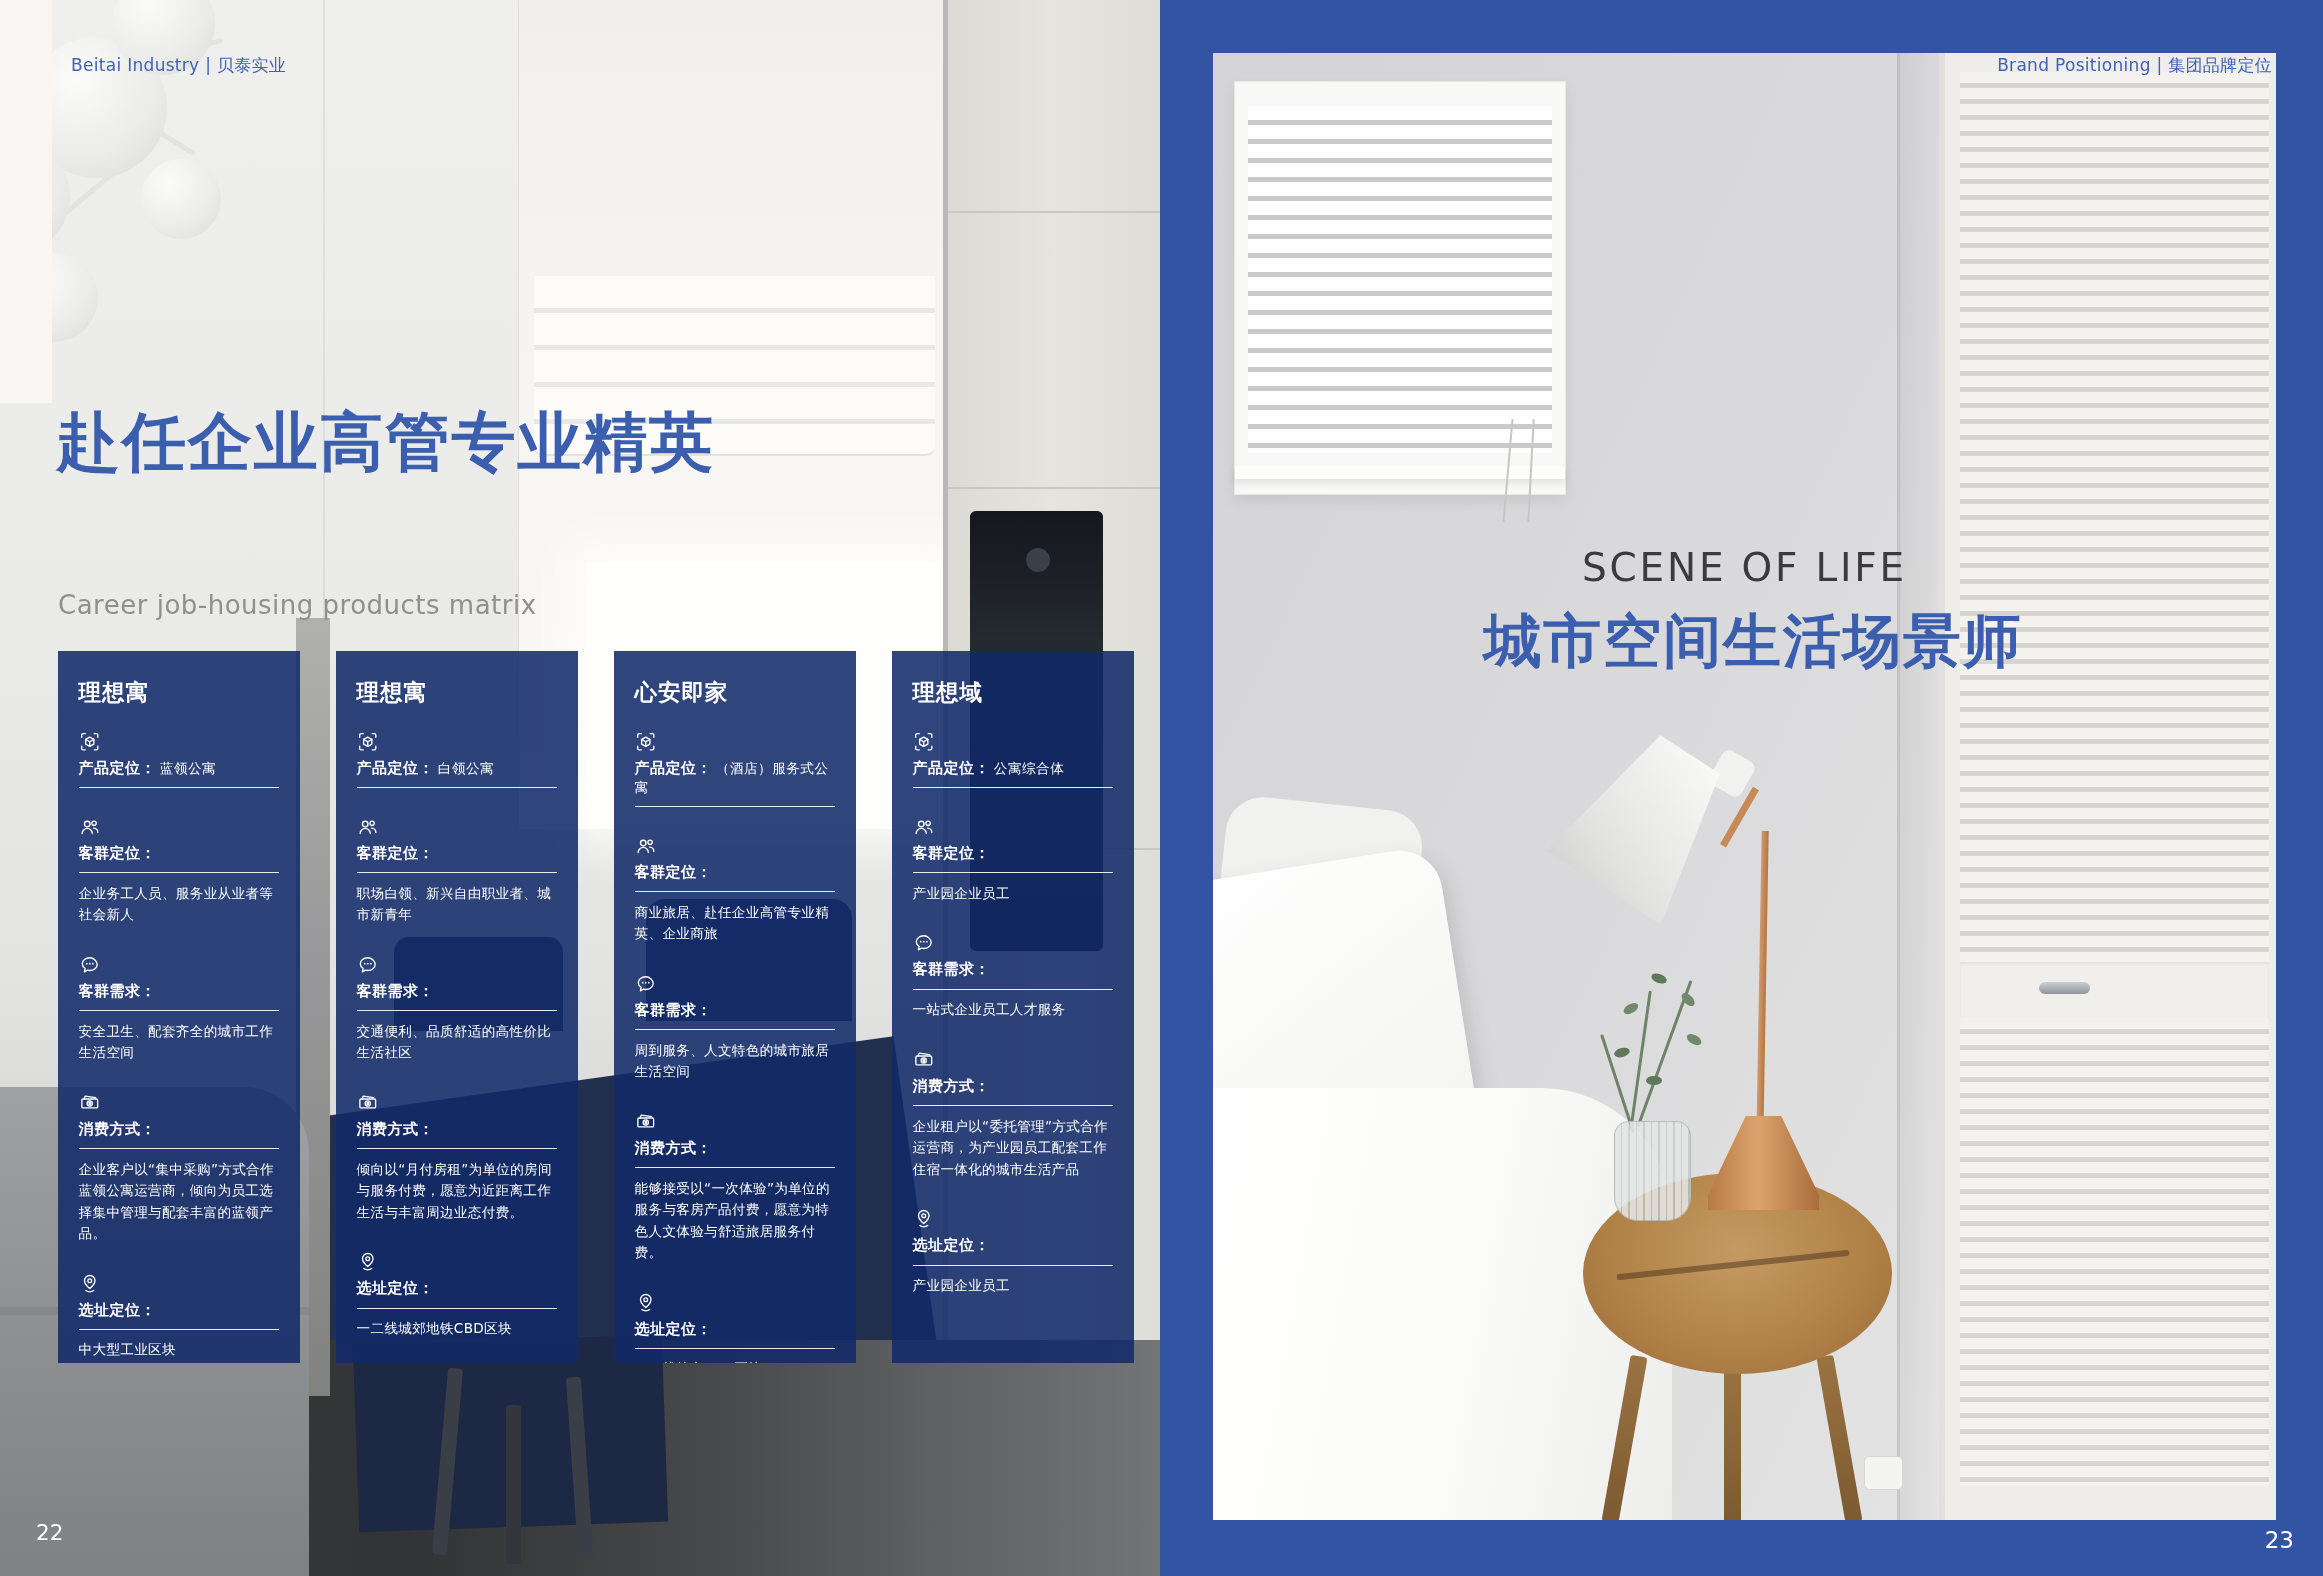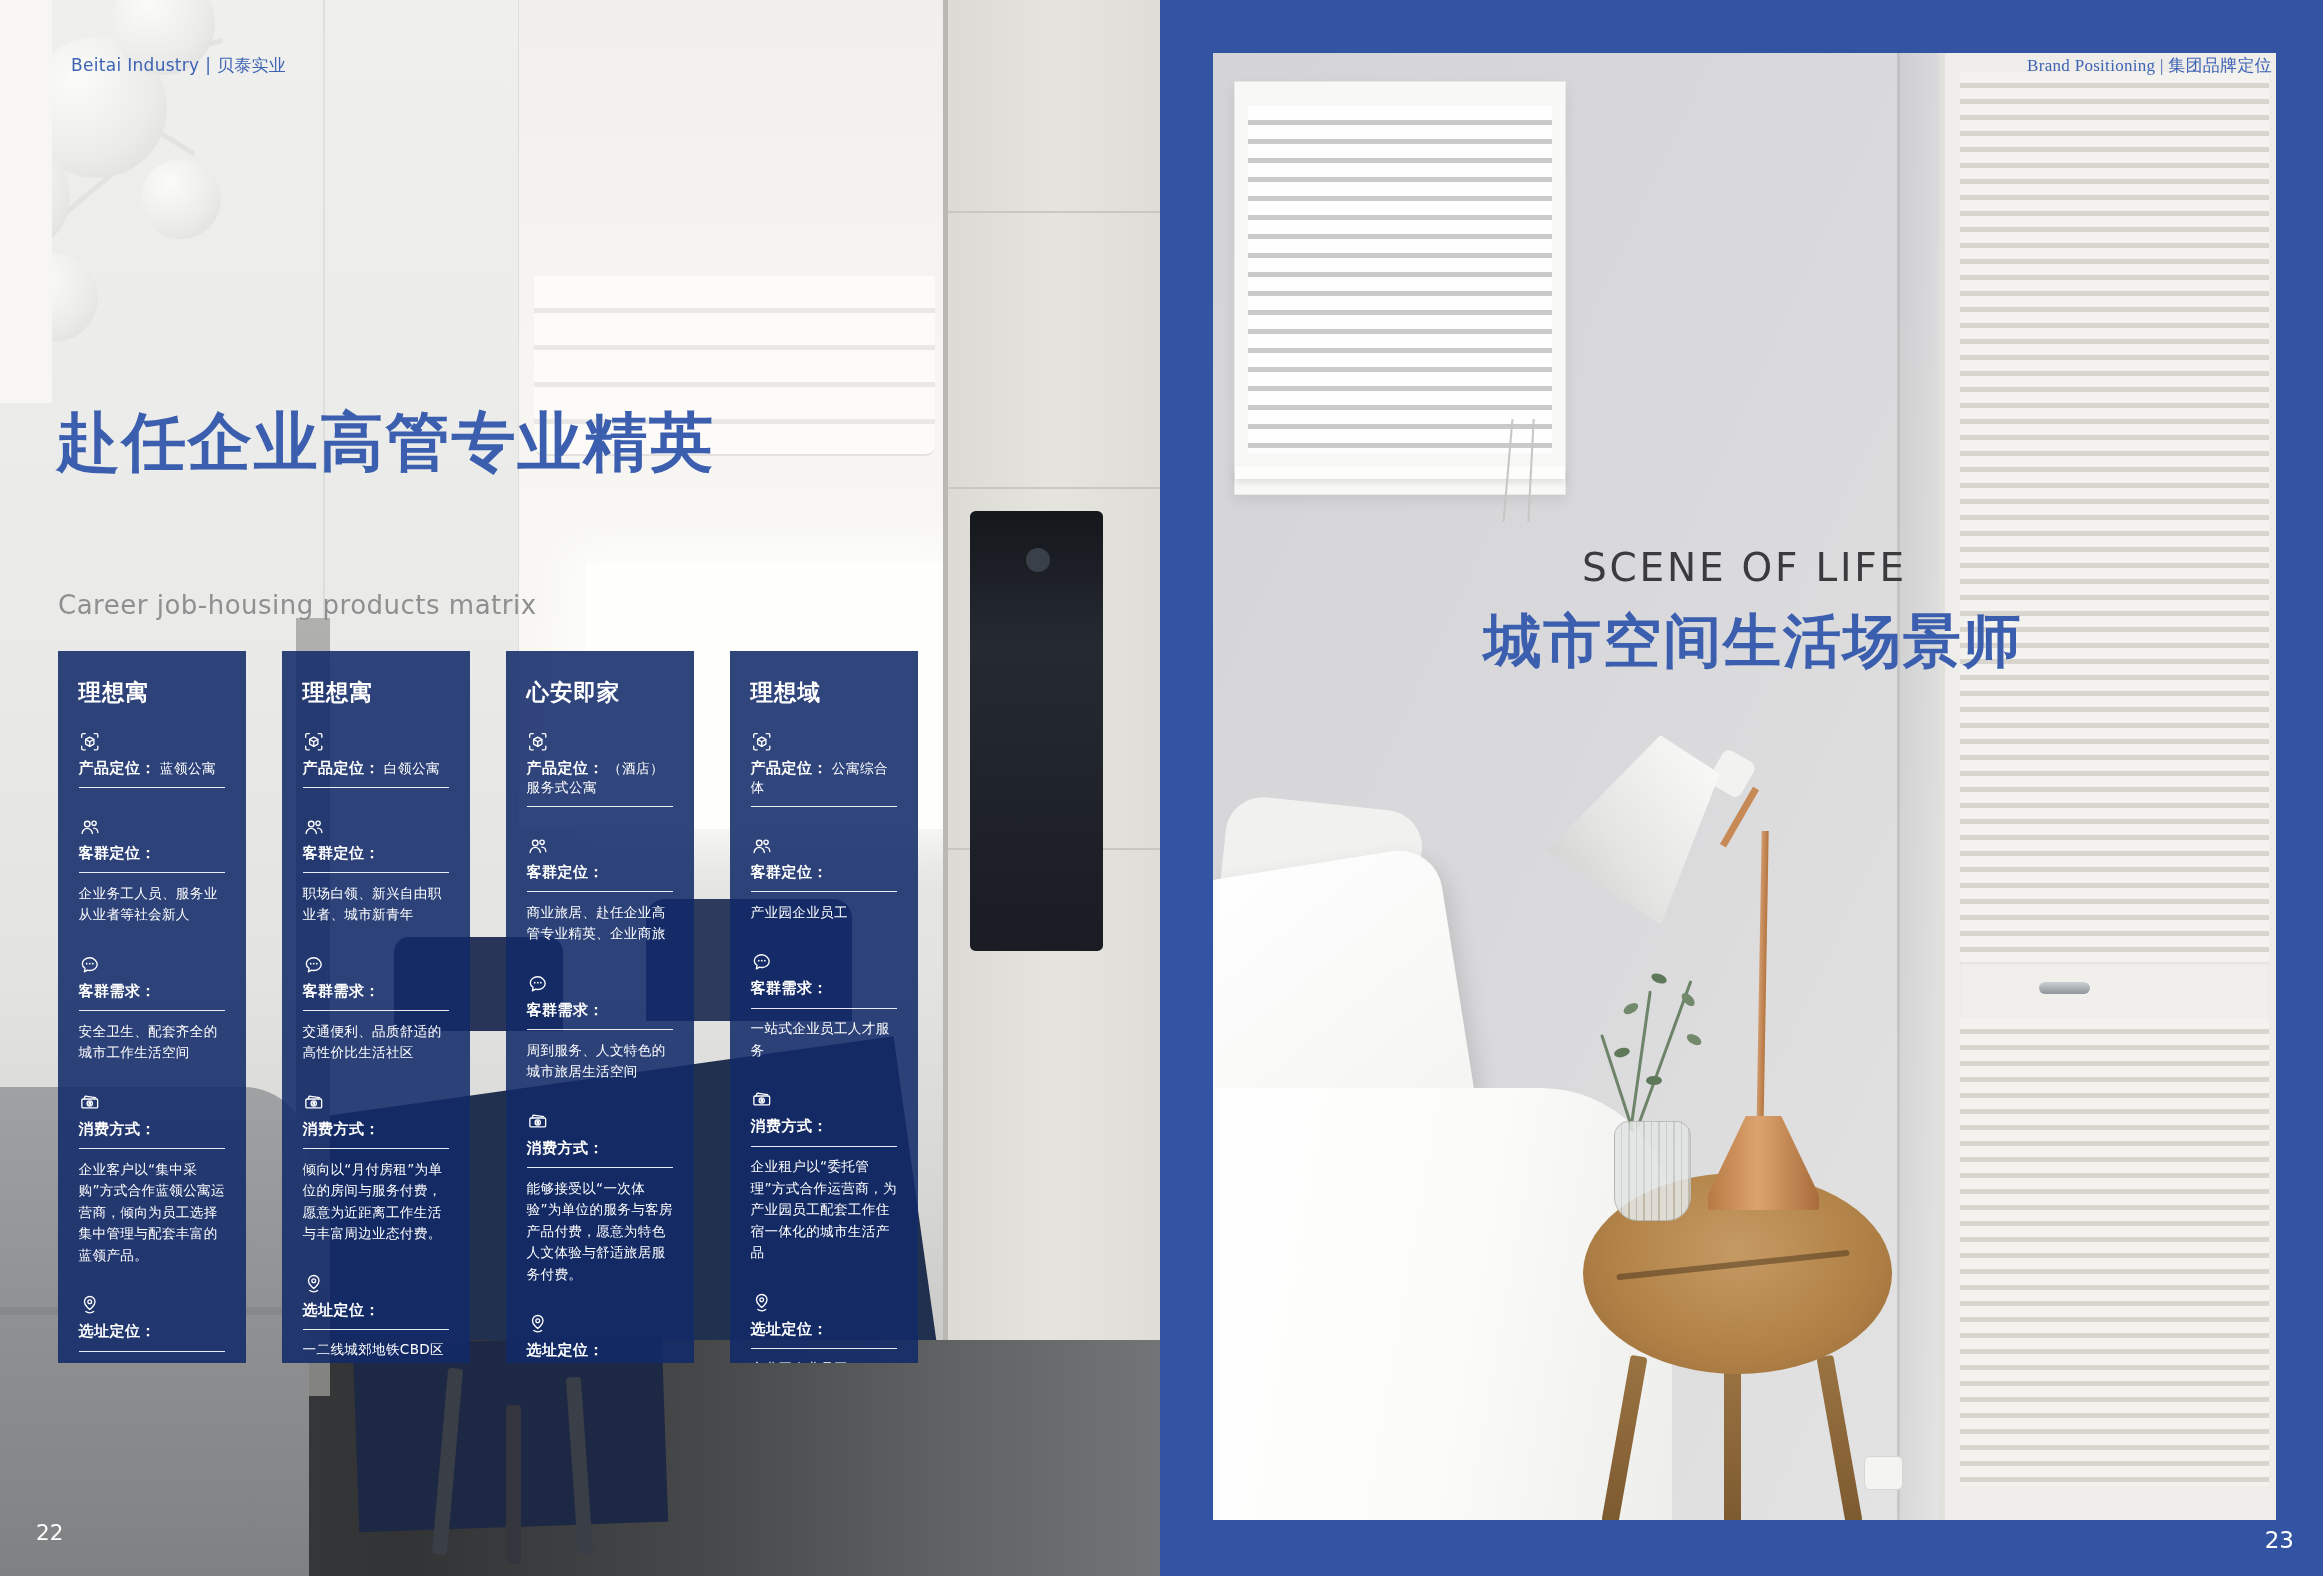--- a/index.html
+++ b/index.html
@@ -41,21 +41,21 @@
     background:linear-gradient(180deg,#a0a1a3,#909193 45%,#7f8082);}
   .pl-couch-line{left:-28px;top:1307px;width:337px;height:7.5px;background:#87888a;}
 
   .pl-header{left:71px;top:54px;font-size:17px;font-weight:500;color:#3e63b5;letter-spacing:0.3px;z-index:8;}
   .pl-title{left:56px;top:401px;z-index:8;font-size:64px;line-height:82px;font-weight:700;color:#3b5fae;letter-spacing:1.9px;}
   .pl-subtitle{left:58px;top:590px;z-index:8;font-size:26px;color:#8f8f8f;letter-spacing:0.5px;}
   .pl-pageno{left:36px;top:1520px;z-index:8;font-size:21.5px;color:#ffffff;}
 
   
   .cards{position:absolute;left:58px;top:651px;display:flex;gap:36px;z-index:6;}
-  .card{box-sizing:border-box;width:188px;height:712px;padding:26px 20.6px 20.6px;overflow:hidden;
+  .card{box-sizing:border-box;width:242px;height:712px;padding:26px 20.6px 20.6px;overflow:hidden;
     background:rgba(17,41,105,.87);color:#fff;}
   .card-title{font-size:22.5px;font-weight:700;letter-spacing:0.9px;}
   .sec{margin-top:28px;}
   .sec.first{margin-top:22.5px;}
   .sec svg{width:21.5px;height:21.5px;display:block;margin-bottom:6.6px;}
   .sec-label{font-size:15px;font-weight:700;padding-bottom:9.4px;border-bottom:1.4px solid rgba(255,255,255,.9);letter-spacing:0.5px;}
   .sec-label .val{font-weight:400;font-size:13.6px;margin-left:3.7px;}
   .sec-body{margin-top:9.4px;font-size:13.6px;line-height:21.5px;letter-spacing:0.3px;}
 
   
@@ -98,21 +98,21 @@
     border:0.9px solid rgba(150,155,152,.5);
     background:repeating-linear-gradient(90deg,rgba(226,229,227,.9) 0 5.6px,rgba(196,200,198,.75) 5.6px 7.5px);}
   .stem{position:absolute;width:2.8px;border-radius:1.9px;background:#6d8468;}
   .leaf{position:absolute;width:16px;height:9.4px;border-radius:50%;}
   .socket{left:651px;top:1403px;width:37px;height:32px;border-radius:5.6px;background:#f4f4f2;border:0.9px solid #d6d6d4;}
 
   .scene-text{left:0;top:492px;width:100%;text-align:center;z-index:5;}
   .scene-eyebrow{font-size:39px;color:#3b3b3d;letter-spacing:2.8px;}
   .scene-cn{margin-top:13px;font-size:58px;font-weight:700;color:#3b5fae;letter-spacing:1.9px;padding-left:17px;}
   .scene-en{margin-top:9.4px;font-size:49px;font-weight:800;color:#333336;letter-spacing:1.9px;}
-  .pr-header{position:absolute;right:52px;top:54px;font-size:17px;font-weight:500;color:#3e63b5;letter-spacing:0.3px;z-index:8;font-family:Liberation Serif, serif;}
+  .pr-header{position:absolute;right:52px;top:54px;font-size:17px;font-weight:500;color:#3e63b5;letter-spacing:0.3px;z-index:8;}
   .pr-pageno{position:absolute;right:30px;top:1527px;font-size:23px;color:#ffffff;z-index:8;}
 </style>
 </head>
 <body>
 
 <div class="spread">
 
   <section class="page-left">
     <div class="pl-wall"></div>
 

